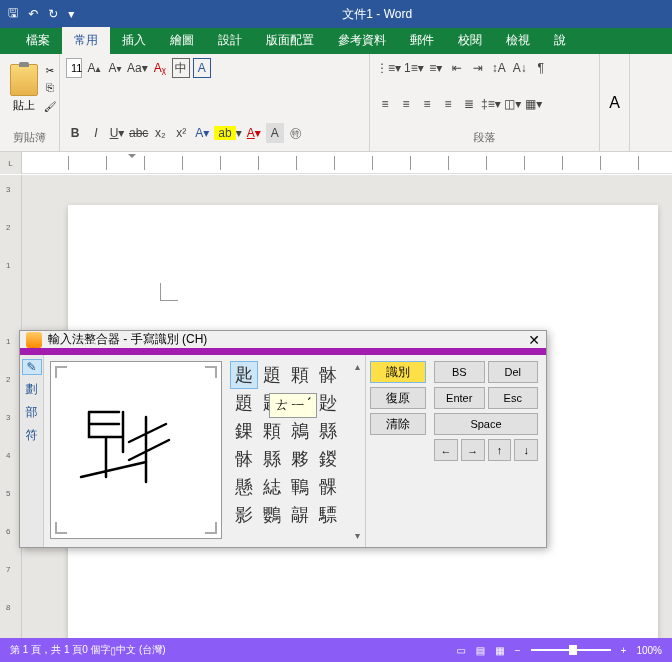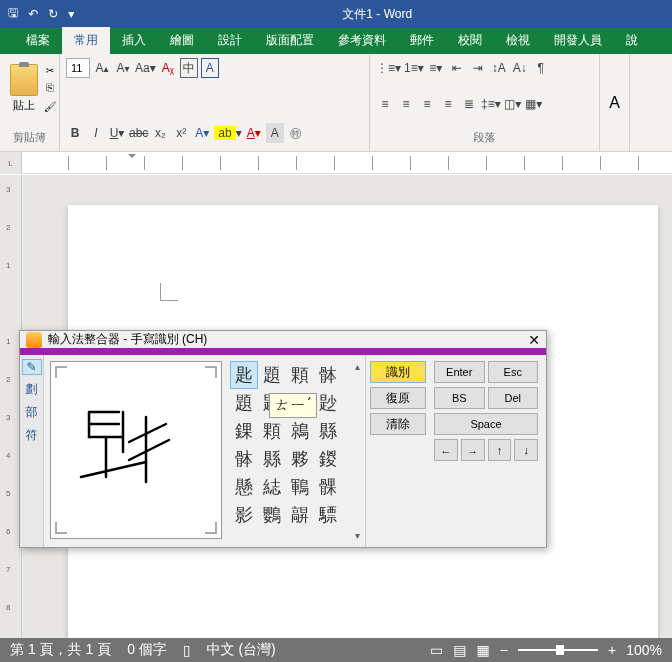--- a/index.html
+++ b/index.html
@@ -21,21 +21,21 @@
 .paste-btn { width: 36px; height: 60px; display: flex; flex-direction: column; align-items: center; justify-content: center; font-size: 11px; cursor: pointer; }
 .paste-icon { width: 28px; height: 32px; background: linear-gradient(#f9d978,#e8b14c); border: 1px solid #c89a3a; border-radius: 2px; margin-bottom: 2px; position: relative; }
 .paste-icon::before { content: ""; position: absolute; top: -3px; left: 8px; width: 10px; height: 5px; background: #888; border-radius: 2px 2px 0 0; }
 .mini-btns { position: absolute; left: 42px; top: 8px; display: flex; flex-direction: column; gap: 2px; }
 .mini-btns span { width: 16px; height: 16px; font-size: 10px; display: flex; align-items: center; justify-content: center; cursor: pointer; }
 
 .font-group { width: 310px; }
 .font-row { display: flex; align-items: center; gap: 3px; margin-bottom: 4px; }
 .combo { border: 1px solid #ababab; background: #fff; font-size: 11px; padding: 1px 4px; height: 20px; display: flex; align-items: center; }
 .font-name { width: 92px; }
-.font-size { width: 24px; }
+.font-size { width: 16px; }
 .rb { min-width: 18px; height: 20px; font-size: 12px; display: flex; align-items: center; justify-content: center; cursor: pointer; color: #444; }
 .rb.box { border: 1px solid #2b579a; padding: 0 3px; }
 .rb.blue { color: #2b579a; }
 .rb.red { color: #c00; }
 
 .para-group { width: 230px; }
 .ruler-area { height: 22px; background: #fff; border-bottom: 1px solid #ddd; position: relative; font-size: 8px; color: #666; }
 .ruler-l { position: absolute; left: 0; top: 0; width: 22px; height: 22px; background: #e8e6e3; border-right: 1px solid #ccc; display: flex; align-items: center; justify-content: center; }
 .ruler-h { position: absolute; left: 68px; right: 0; top: 4px; height: 14px; background: repeating-linear-gradient(90deg, #999 0, #999 1px, transparent 1px, transparent 38px); }
 .ruler-h::before { content:""; position:absolute; left:60px; top:-2px; width:0; height:0; border:4px solid transparent; border-top-color:#888; }
@@ -65,21 +65,21 @@
 .candidates .hl { background: #cde6f7; border: 1px solid #7cb8e6; }
 .tooltip { position: absolute; left: 249px; top: 62px; background: #ffffe1; border: 1px solid #999; font-size: 16px; padding: 1px 4px; }
 .scroll { width: 16px; display:flex; flex-direction:column; justify-content:space-between; padding:6px 0; align-items:center; font-size:10px; color:#666; border-right:1px solid #ccc; }
 .action-col { width: 64px; padding: 6px 4px; display:flex; flex-direction:column; gap:4px; }
 .abtn { border: 1px solid #adadad; background: #e1e1e1; font-size: 12px; height: 22px; display:flex; align-items:center; justify-content:center; cursor:pointer; }
 .abtn.pri { background: #fde047; border-color:#7cb8e6; }
 .key-col { width: 112px; padding: 6px 4px; display:flex; flex-direction:column; gap:4px; }
 .krow { display:flex; gap:3px; }
 .kbtn { flex:1; border:1px solid #adadad; background:#e1e1e1; font-size:11px; height:22px; display:flex; align-items:center; justify-content:center; cursor:pointer; }
 
-.statusbar { position: absolute; bottom: 0; left: 0; right: 0; height: 24px; background: #737373; color: #fff; font-size: 14px; display: flex; align-items: center; padding: 0 10px; gap: 16px; }
+.statusbar { position: absolute; bottom: 0; left: 0; right: 0; height: 24px; background: #8b5cf6; color: #fff; font-size: 10px; display: flex; align-items: center; padding: 0 10px; gap: 0; }
 .statusbar .right { margin-left: auto; display: flex; gap: 10px; align-items: center; }
 .slider { width: 80px; height: 2px; background: #fff; position: relative; }
 .slider::after { content:""; position:absolute; left:38px; top:-4px; width:8px; height:10px; background:#fff; }
 </style>
 </head>
 <body>
 
 <div class="titlebar">
   <div class="qat">
     <span>🖫</span>
@@ -94,21 +94,20 @@
     <div class="tab">檔案</div>
     <div class="tab active">常用</div>
     <div class="tab">插入</div>
     <div class="tab">繪圖</div>
     <div class="tab">設計</div>
     <div class="tab">版面配置</div>
     <div class="tab">參考資料</div>
     <div class="tab">郵件</div>
     <div class="tab">校閱</div>
     <div class="tab">檢視</div>
-    <div class="tab">開發人員</div>
     <div class="tab">說</div>
   </div>
 
 <div class="ribbon">
   <div class="group clipboard" style="position:relative">
     <div class="paste-btn">
       <div class="paste-icon"></div>
       <span>貼上</span>
     </div>
     <div class="mini-btns">
@@ -258,26 +257,26 @@
       <span>▴</span>
       <span>▾</span>
     </div>
     <div class="action-col">
       <div class="abtn pri">識別</div>
       <div class="abtn">復原</div>
       <div class="abtn">清除</div>
     </div>
     <div class="key-col">
       <div class="krow">
+        <div class="kbtn">BS</div>
+        <div class="kbtn">Del</div>
+      </div>
+      <div class="krow">
         <div class="kbtn">Enter</div>
         <div class="kbtn">Esc</div>
-      </div>
-      <div class="krow">
-        <div class="kbtn">BS</div>
-        <div class="kbtn">Del</div>
       </div>
       <div class="krow">
           <div class="kbtn">Space</div>
         </div>
       <div class="krow">
         <div class="kbtn">←</div>
         <div class="kbtn">→</div>
         <div class="kbtn">↑</div>
         <div class="kbtn">↓</div>
       </div>

